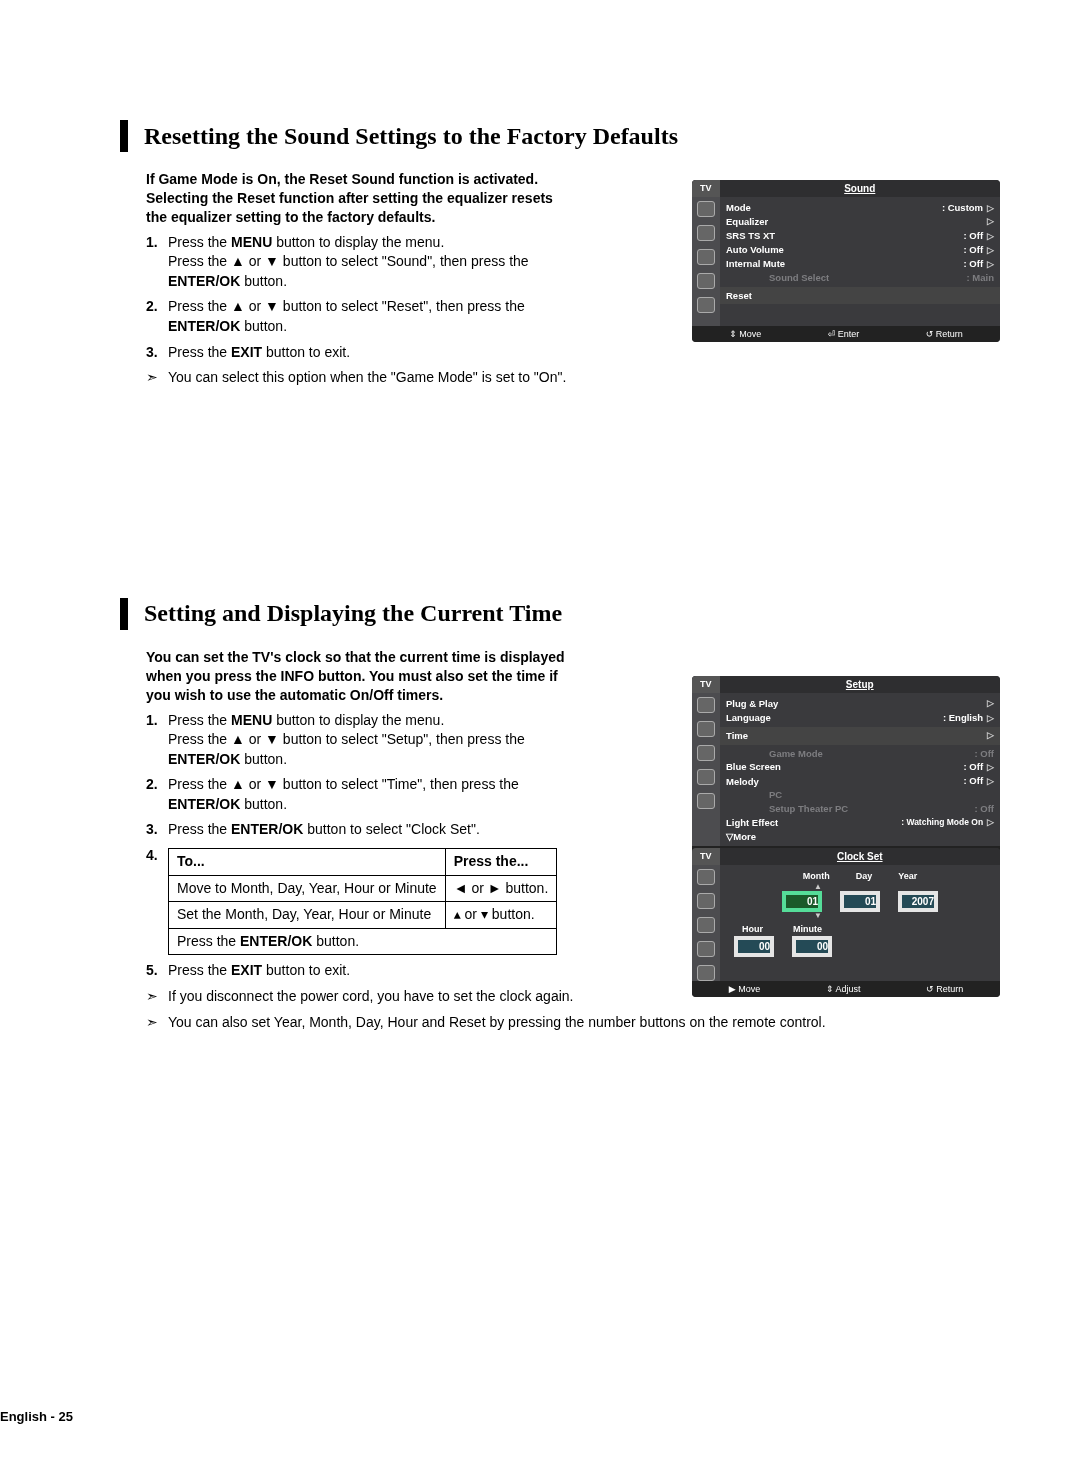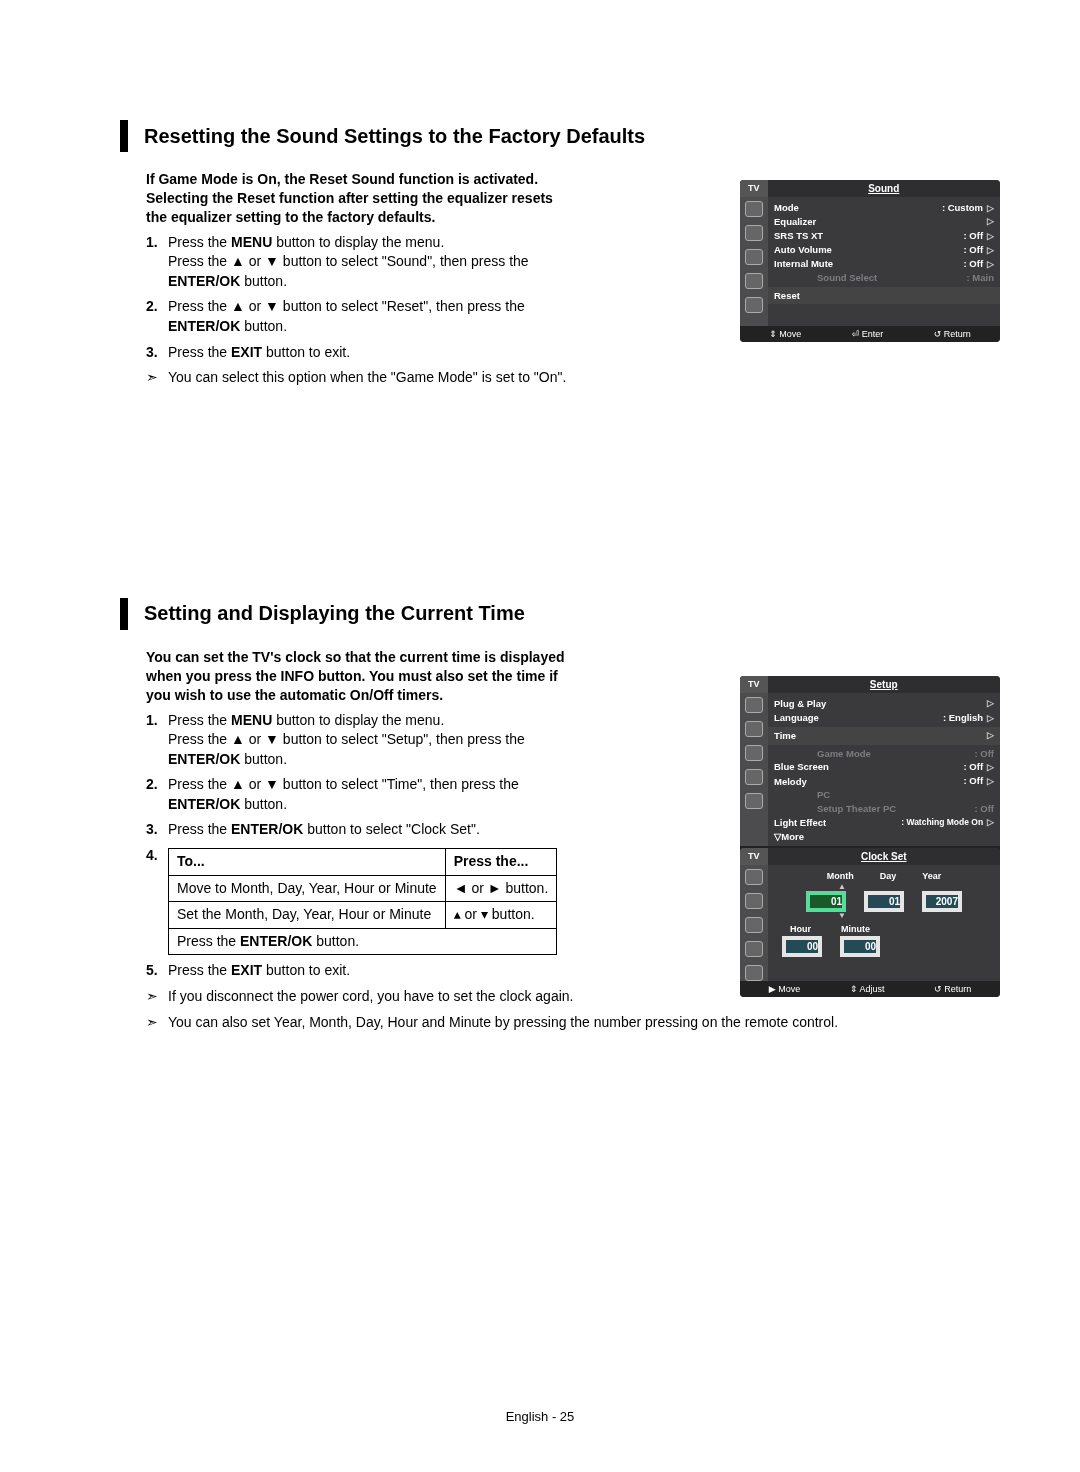--- a/index.html
+++ b/index.html
@@ -23,22 +23,23 @@
     align-items: center;
     margin-bottom: 18px;
   }
   .title-bar {
     width: 8px;
     height: 32px;
     background: #000;
     margin-right: 16px;
   }
   .section-title {
-    font-size: 20px;
-    font-weight: bold;
+    font-size: 24px;
+    font-weight: bold;
+    font-family: Liberation Serif, serif;
   }
   .intro {
     font-weight: bold;
     margin-left: 26px;
     width: 420px;
     line-height: 1.35;
     font-size: 14px;
   }
   .steps {
     margin-left: 26px;
@@ -73,21 +74,21 @@
   .tbl th, .tbl td {
     border: 1px solid #000;
     padding: 3px 8px;
     text-align: left;
     font-weight: normal;
   }
   .tbl th { font-weight: bold; }
   
   .osd {
     position: absolute;
-    width: 260px;
+    width: 308px;
     background: #3a3a3d;
     color: #fff;
     font-size: 10px;
     font-family: Arial, sans-serif;
     border-radius: 4px;
     overflow: hidden;
   }
   .osd-head {
     display: flex;
     background: #2e2e30;
@@ -151,22 +152,21 @@
     font-size: 10px;
     font-weight: bold;
     background: #244a56;
   }
   .clk-box.sel { background: #1a5a2a; border-color:#5d9; }
   .ar-up, .ar-down { font-size:8px; line-height:1; color:#ccc; }
   .footer {
     position: absolute;
     bottom: 48px;
     left: 0; right: 0;
-    text-align: center;
-    font-weight: normal;
+    font-weight: bold;
     font-size: 13px;
   }
 </style>
 </head>
 <body>
 
 <div class="page">
 
   <div class="section-title-wrap">
     <div class="title-bar"></div>
@@ -314,21 +314,21 @@
         <span>Press the </span><span class="b">EXIT</span><span> button to exit.</span>
       </div>
     </div>
   </div>
   <div class="note" style="width:auto;">
     <div class="note-ico"></div>
     <div>If you disconnect the power cord, you have to set the clock again.</div>
   </div>
   <div class="note" style="width:800px;">
     <div class="note-ico"></div>
-    <div>You can also set Year, Month, Day, Hour and Minute by pressing the number pressing on the remote control.</div>
+    <div>You can also set Year, Month, Day, Hour and Reset by pressing the number buttons on the remote control.</div>
   </div>
 
   <div class="osd" style="top:676px; right:80px;">
     <div class="osd-head">
       <div class="tv">TV</div>
       <div class="menuName">Setup</div>
     </div>
     <div class="osd-body">
       <div class="osd-left">
         <div class="ico"></div>

